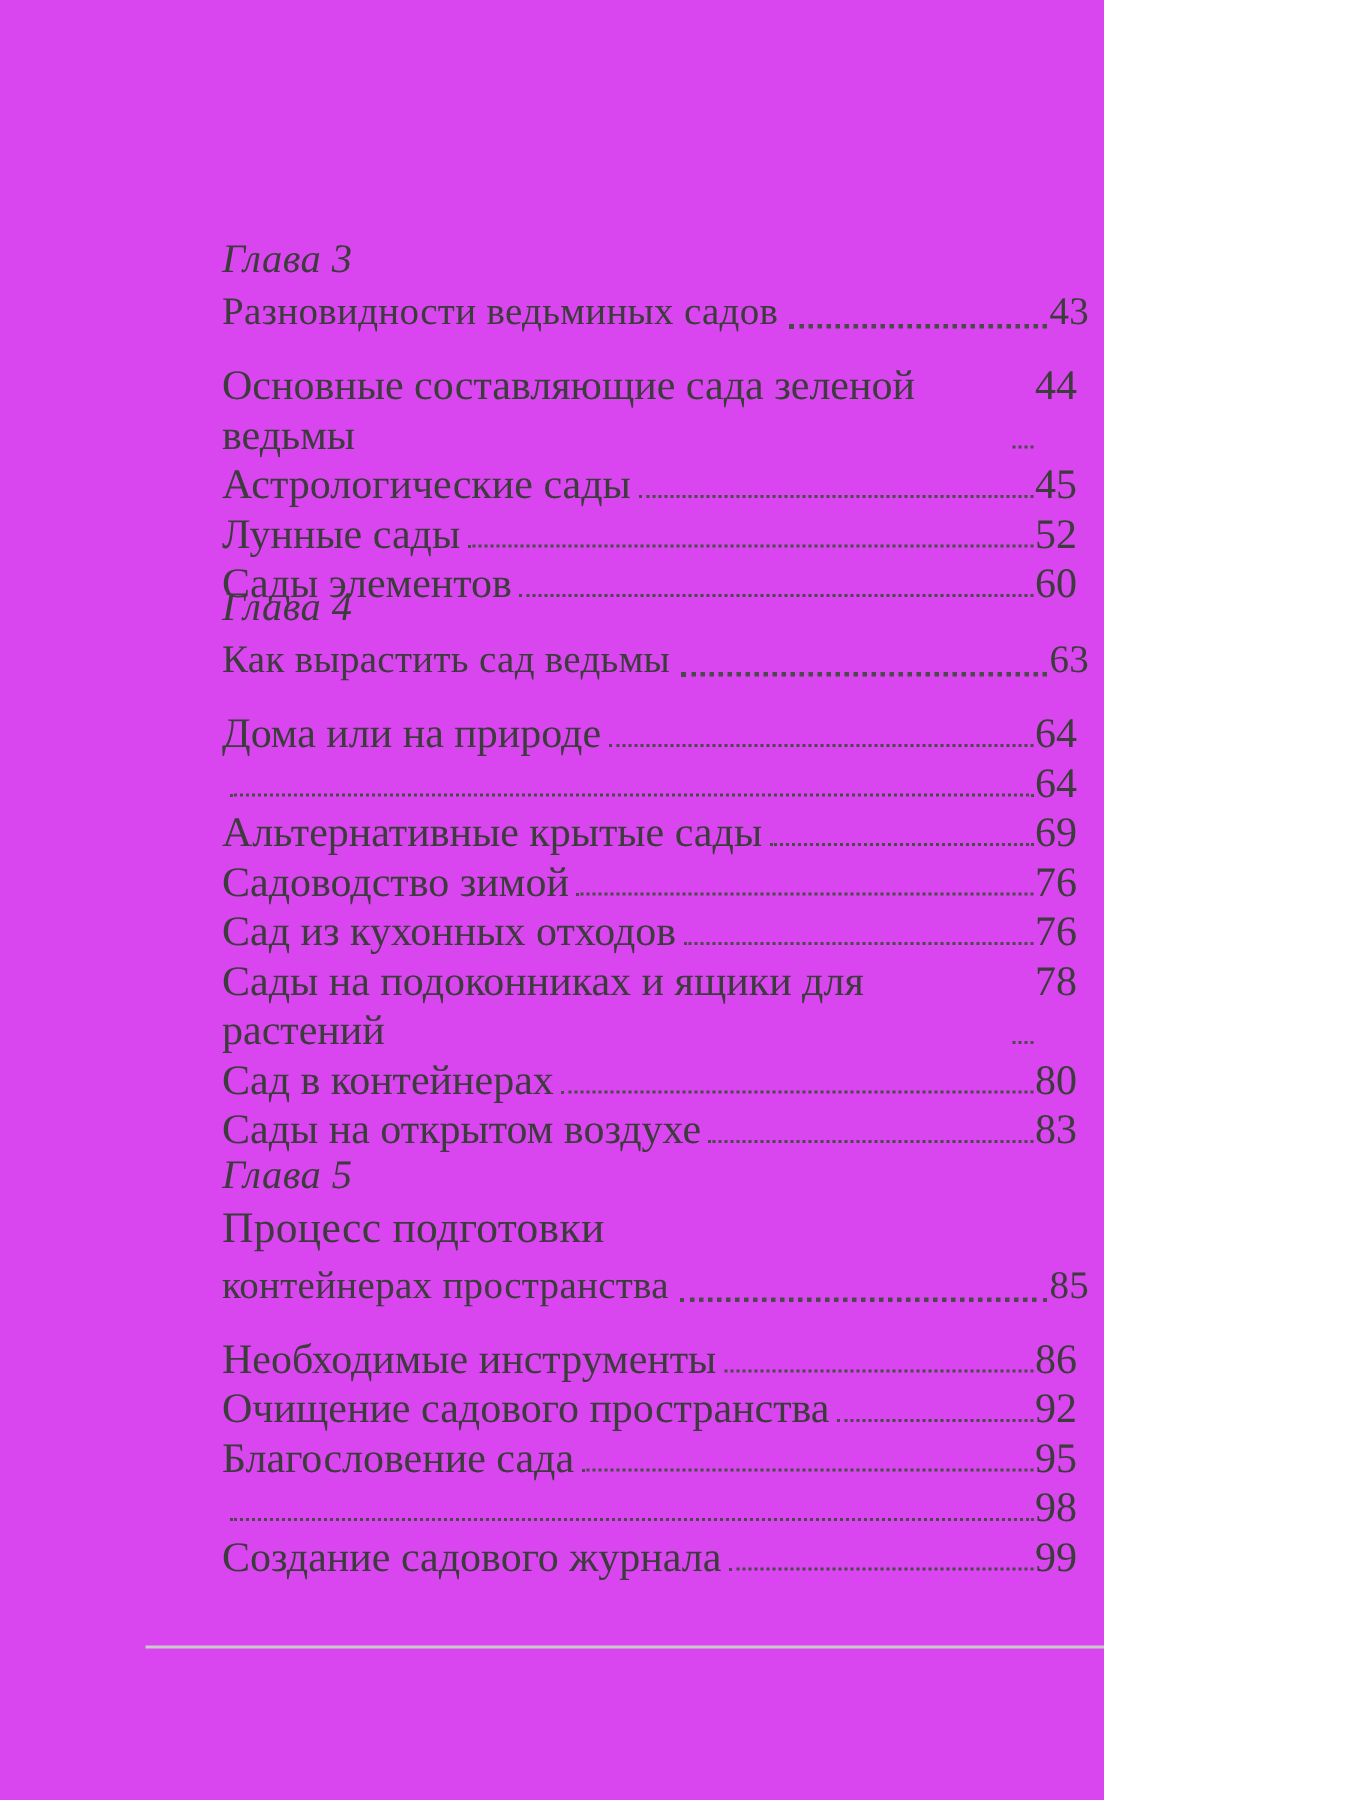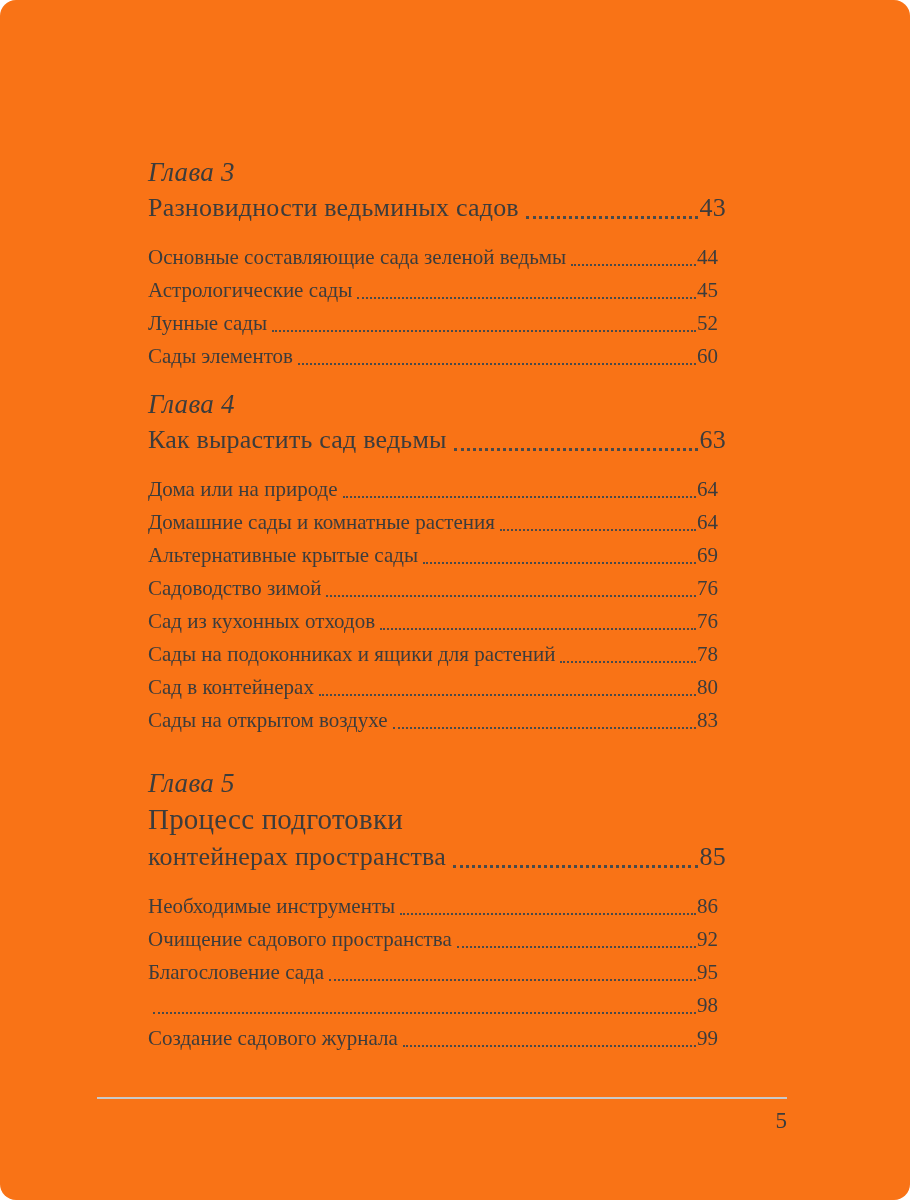--- a/index.html
+++ b/index.html
@@ -1,26 +1,25 @@
 <!DOCTYPE html>
 <html><head>
 <meta charset="utf-8">
 <style>
   * { box-sizing: border-box; }
   html, body { margin: 0; padding: 0; background: #ffffff; }
 
   .page {
     position: relative;
-    width: 910px;
+    width: 736px;
     height: 1200px;
-    background: #f97316;
+    background: #d946ef;
     font-family: "Liberation Serif", "DejaVu Serif", serif;
     color: #3c3c3c;
     overflow: hidden;
-    border-radius: 16px;
   }
 
   .section { position: absolute; left: 148px; width: 570px; }
   .section-ch3 { top: 155px; }
   .section-ch4 { top: 387px; }
   .section-ch5 { top: 766px; }
 
   .chapter-label {
     font-size: 27px;
     font-style: italic;
@@ -48,21 +47,21 @@
     align-self: flex-end;
     border-bottom: 3px dotted #4a4a4a;
     margin: 0 2px 8px 7px;
     min-width: 14px;
   }
 
   .entries { margin-top: 14px; }
   .entry-row {
     display: flex;
     align-items: baseline;
-    font-size: 21px;
+    font-size: 28px;
     line-height: 33px;
   }
   .entry-row .leader {
     border-bottom-width: 2px;
     margin: 0 1px 8px 5px;
   }
 
   .entry-page, .chapter-page { white-space: nowrap; }
 
   .footer-rule {
@@ -128,21 +127,20 @@
       <span class="leader"></span>
       <span class="chapter-page">63</span>
     </div>
     <div class="entries">
       <div class="entry-row">
         <span>Дома или на природе</span>
         <span class="leader"></span>
         <span class="entry-page">64</span>
       </div>
       <div class="entry-row">
-        <span>Домашние сады и комнатные растения</span>
         <span class="leader"></span>
         <span class="entry-page">64</span>
       </div>
       <div class="entry-row">
         <span>Альтернативные крытые сады</span>
         <span class="leader"></span>
         <span class="entry-page">69</span>
       </div>
       <div class="entry-row">
         <span>Садоводство зимой</span>

